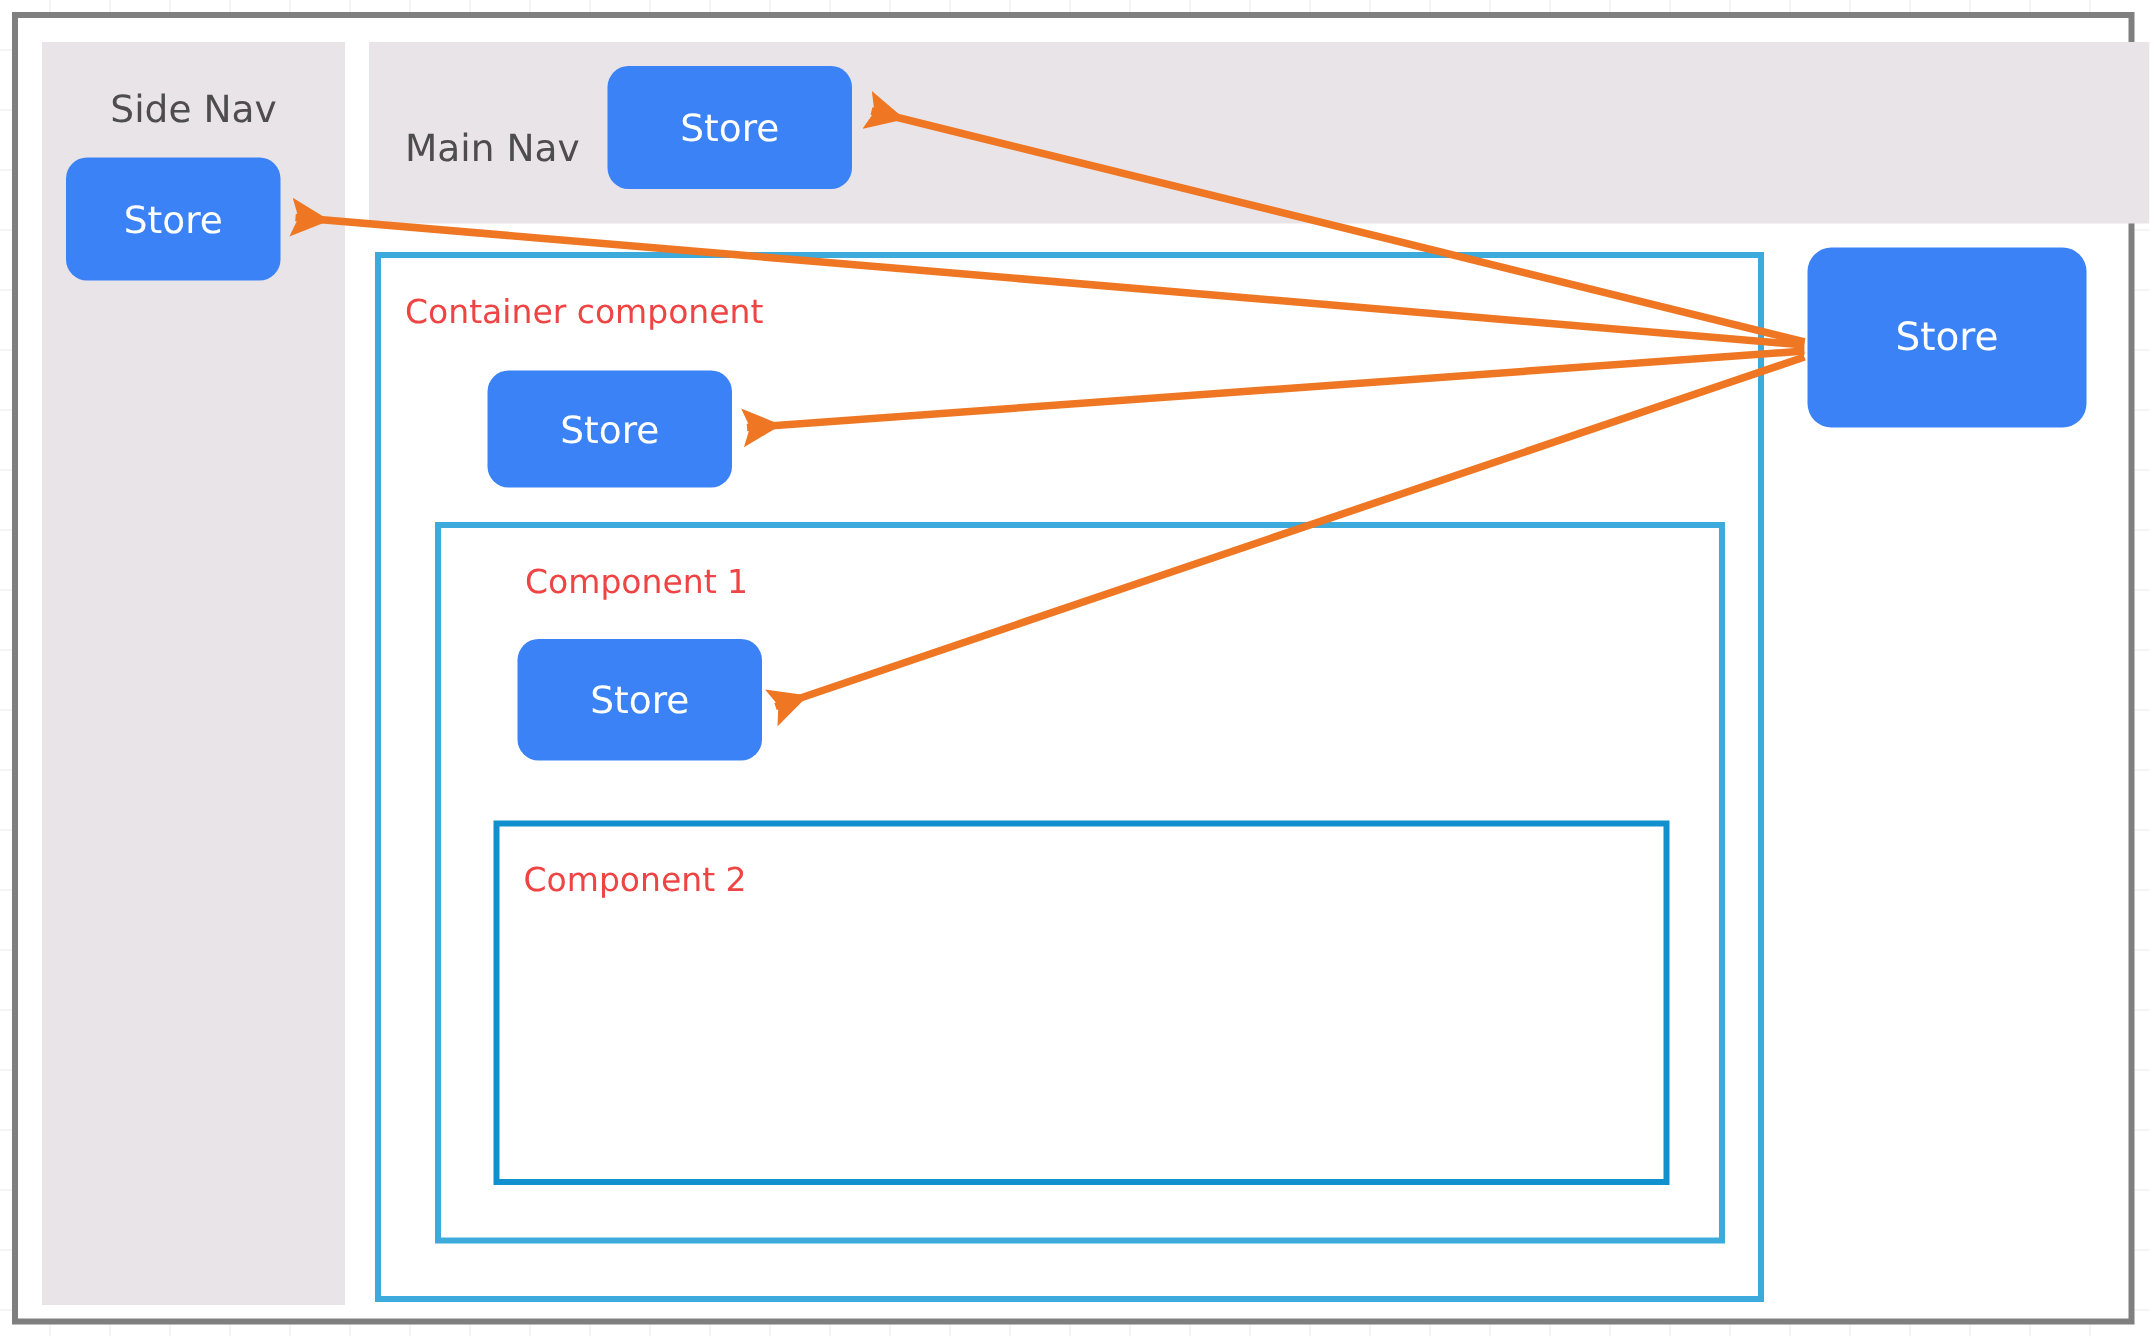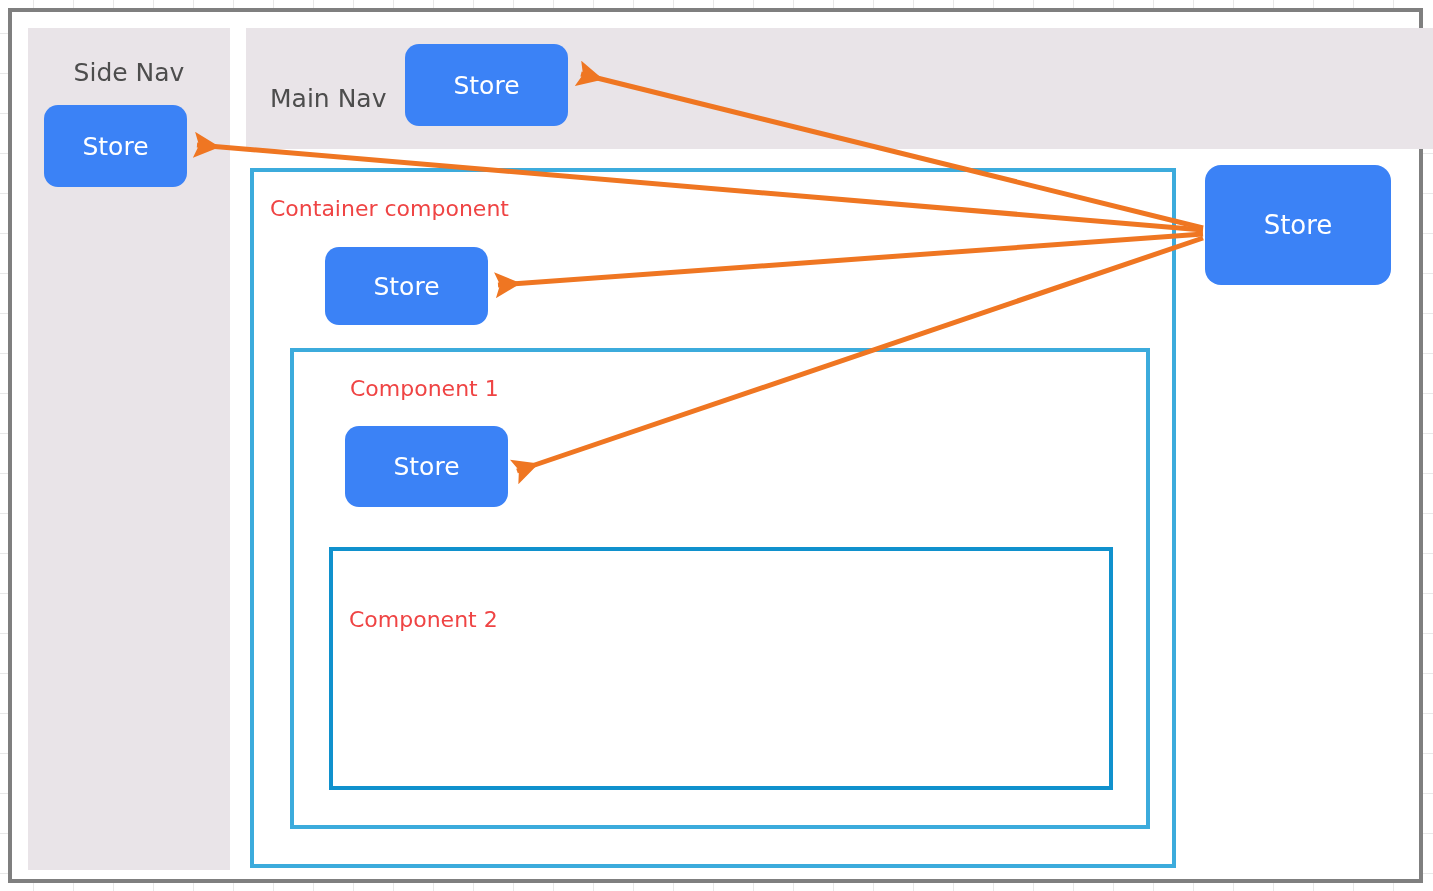--- a/index.html
+++ b/index.html
@@ -115,21 +115,21 @@
       <div class="panel-label" id="main-nav-label">Main Nav</div>
     </div>
 
     <div class="box" id="container-box" style="left:238px; top:156px;"></div>
     <div class="box-label" id="container-label" style="left:258px; top:184px;">Container component</div>
 
     <div class="box" id="component1-box" style="left:278px; top:336px;"></div>
     <div class="box-label" id="component1-label" style="left:298px; top:364px;margin-left:40px;">Component 1</div>
 
     <div class="box" id="component2-box" style="left:317px; top:535px;"></div>
-    <div class="box-label" id="component2-label" style="left:337px; top:563px;margin-top:32px;">Component 2</div>
+    <div class="box-label" id="component2-label" style="left:337px; top:563px;">Component 2</div>
 
   </div>
 
   <svg id="arrows" viewBox="0 0 1433 891" xmlns="http://www.w3.org/2000/svg">
     <defs>
       <marker id="arrowhead" markerWidth="5.2" markerHeight="5.2" refX="4.6" refY="2.6" orient="auto" markerUnits="strokeWidth">
         <path d="M0,2.6 L5.2,0 L4.2,2.6 L5.2,5.2 Z" fill="#ef7622"></path>
       </marker>
     </defs>
     <line x1="1203" y1="230" x2="197" y2="145" stroke="#ef7622" stroke-width="5" marker-end="url(#arrowhead)"></line>

